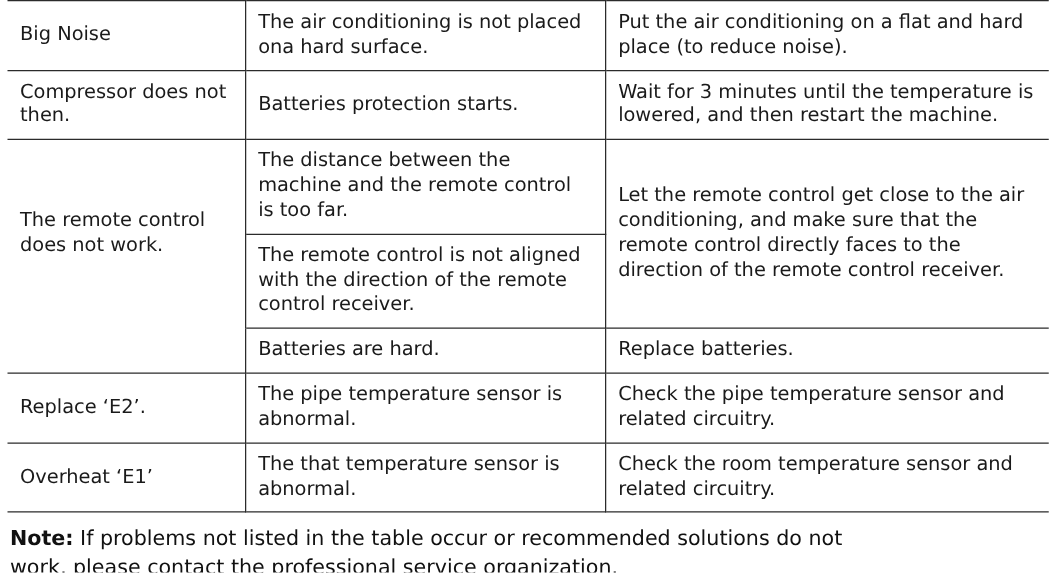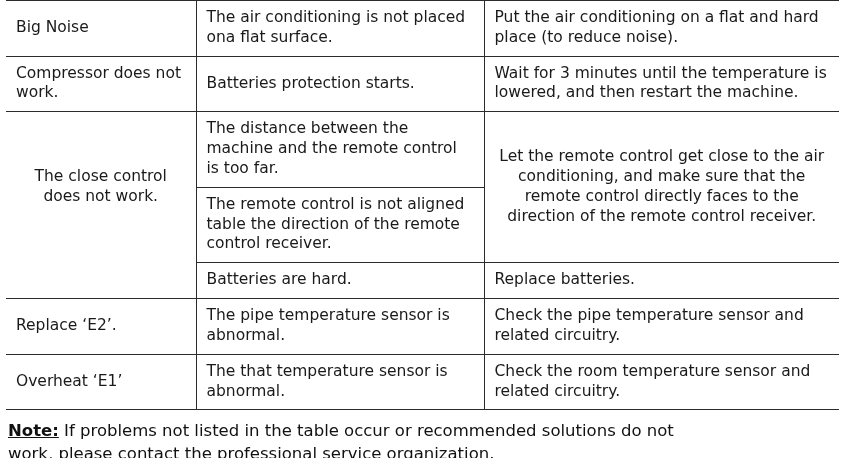--- a/index.html
+++ b/index.html
@@ -44,61 +44,60 @@
   td.col-cause {
     width: 288px;
     border-right: 1px solid #2b2b2b;
   }
   td.col-solution {
     width: 355px;
     margin-top: 32px;
   }
   
   .no-top { border-top: none !important; }
-  .no-bottom { border-bottom: none !important; text-align: center; }
+  .no-bottom { border-bottom: none !important; }
 
   .note {
     margin: 10px 8px 0 8px;
     font-size: 16.5px;
     line-height: 1.34;
     color: #111111;
   }
   .note .note-label {
     font-weight: bold;
-    text-decoration: underline;
   }
 </style>
 </head>
 <body>
 
 <div class="page">
 
   <table class="troubleshoot">
     <tbody>
 
       <tr>
         <td class="col-symptom">Big Noise</td>
-        <td class="col-cause">The air conditioning is not placed ona flat surface.</td>
+        <td class="col-cause">The air conditioning is not placed ona hard surface.</td>
         <td class="col-solution">Put the air conditioning on a flat and hard place (to reduce noise).</td>
       </tr>
 
       <tr>
-        <td class="col-symptom">Compressor does not work.</td>
+        <td class="col-symptom">Compressor does not then.</td>
         <td class="col-cause">Batteries protection starts.</td>
         <td class="col-solution">Wait for 3 minutes until the temperature is lowered, and then restart the machine.</td>
       </tr>
 
       <tr>
-        <td class="col-symptom no-bottom" rowspan="2">The close control does not work.</td>
+        <td class="col-symptom no-bottom" rowspan="2">The remote control does not work.</td>
         <td class="col-cause">The distance between the machine and the remote control is too far.</td>
         <td class="col-solution no-bottom" rowspan="2">Let the remote control get close to the air conditioning, and make sure that the remote control directly faces to the direction of the remote control receiver.</td>
       </tr>
 
       <tr>
-        <td class="col-cause">The remote control is not aligned table the direction of the remote control receiver.</td>
+        <td class="col-cause">The remote control is not aligned with the direction of the remote control receiver.</td>
       </tr>
 
       <tr>
         <td class="col-symptom no-top"></td>
         <td class="col-cause">Batteries are hard.</td>
         <td class="col-solution">Replace batteries.</td>
       </tr>
 
       <tr>
         <td class="col-symptom">Replace ‘E2’.</td>

